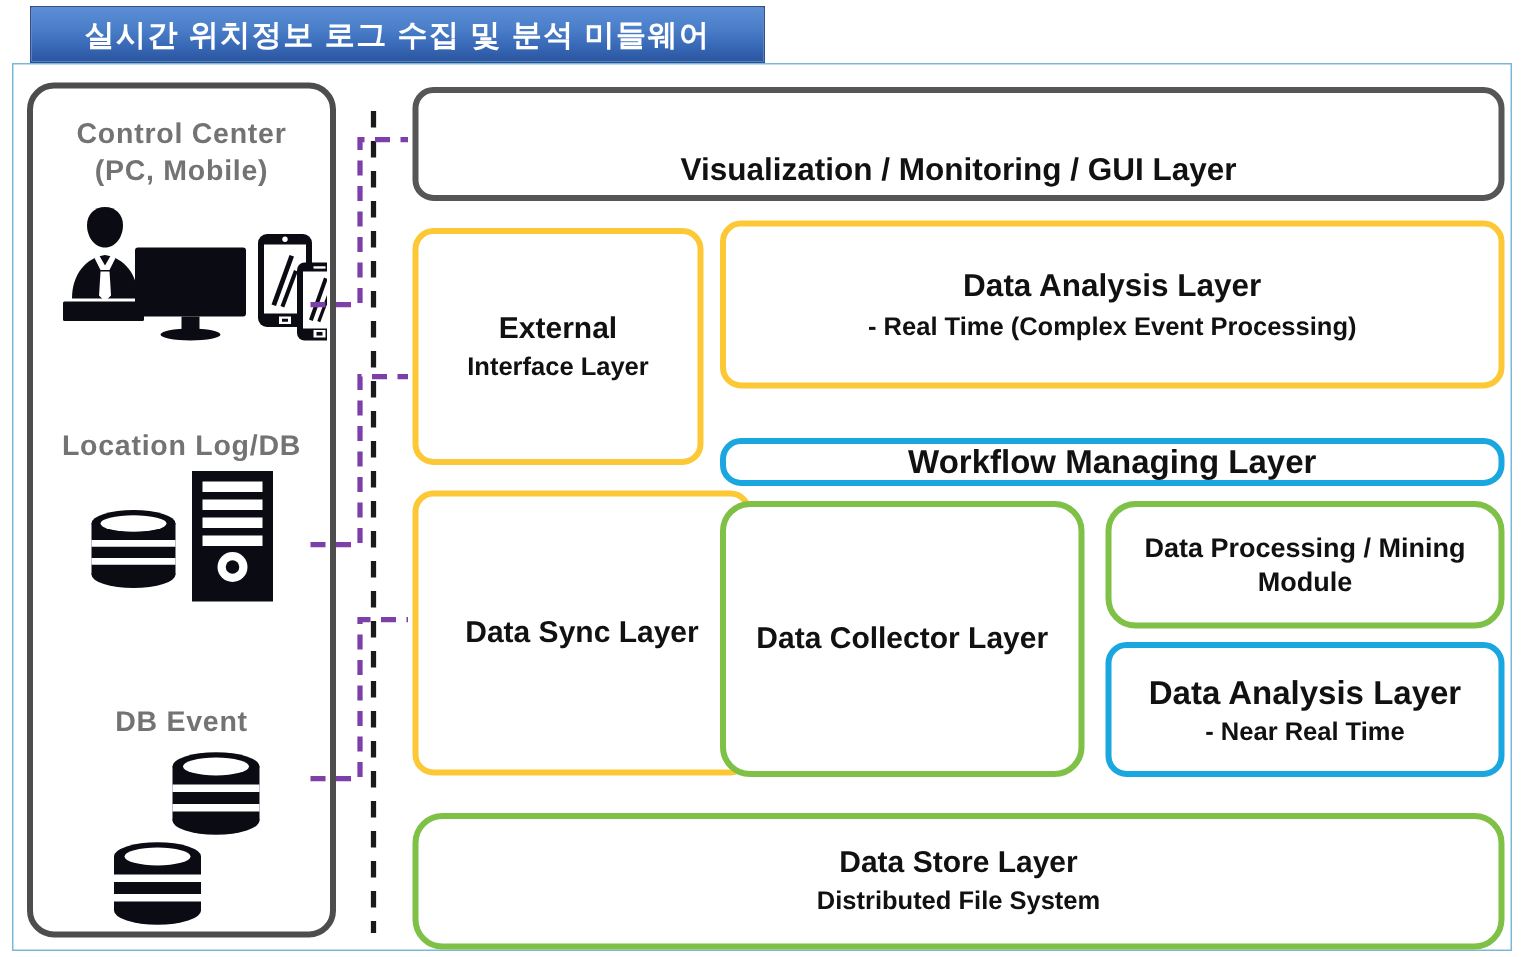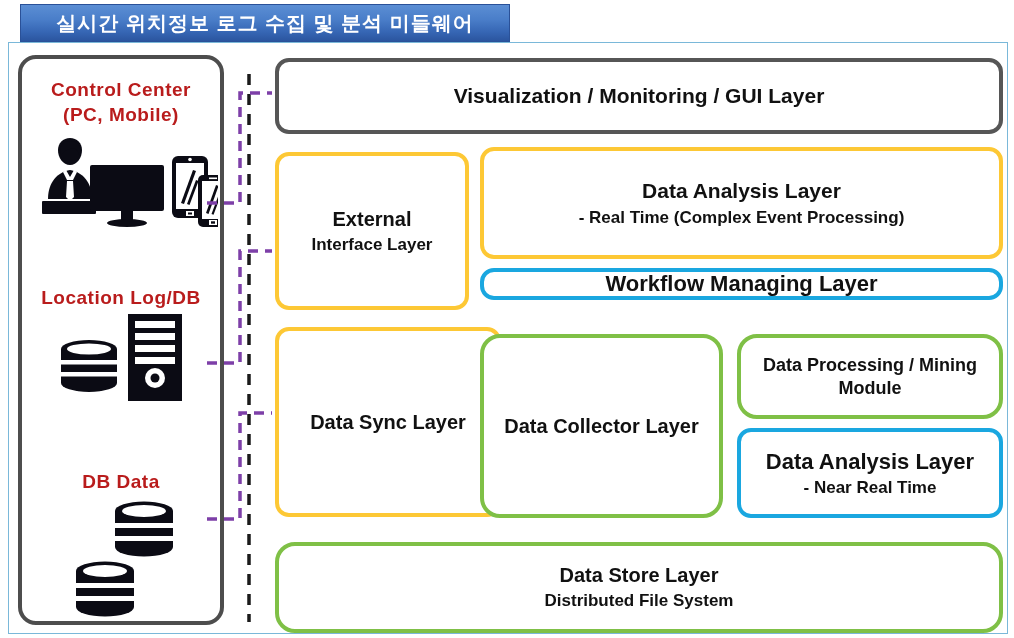--- a/index.html
+++ b/index.html
@@ -62,21 +62,21 @@
     border: 4px solid #4d4d4d;
     border-radius: 18px;
     box-sizing: border-box;
     background: #ffffff;
   }
   .lp-label {
     position: absolute;
     width: 100%;
     text-align: center;
     font-weight: bold;
-    color: #b91c1c;
+    color: #737373;
     font-size: 19px;
     letter-spacing: .5px;
   }
   .lp-label.sub { font-size: 19px; }
 
   
   .box {
     position: absolute;
     box-sizing: border-box;
     background: #ffffff;
@@ -93,21 +93,21 @@
     font-weight: bold;
     color: #111111;
     line-height: 1.15;
   }
   .box .l2 {
     font-weight: bold;
     color: #111111;
     line-height: 1.15;
   }
 
-  .border-gray   { border-color: #565656; border-width: 4px; }
+  .border-gray   { border-color: #565656; border-width: 4px; justify-content: flex-end; }
   .border-yellow { border-color: #fdc835; border-width: 4px; }
   .border-blue   { border-color: #1aa7e0; border-width: 4px; }
   .border-green  { border-color: #7fc046; border-width: 4px; border-radius: 20px; }
 
   
   svg.overlay {
     position: absolute;
     left: 0;
     top: 0;
     width: 1014px;
@@ -130,21 +130,21 @@
 
   <div class="outer-frame"></div>
 
   <div class="left-panel">
 
     <div class="lp-label" style="top:20px;">Control  Center</div>
     <div class="lp-label sub" style="top:45px;">(PC,  Mobile)</div>
 
     <div class="lp-label" style="top:228px;">Location  Log/DB</div>
 
-    <div class="lp-label" style="top:412px;">DB  Data</div>
+    <div class="lp-label" style="top:412px;">DB  Event</div>
 
     <svg class="icons" style="left:6px; top:78px; width:190px; height:92px;" viewBox="0 0 190 92">
 
       <g fill="#0b0b14">
         <path d="M30 13c0-7 5-12 12-12s12 5 12 12c0 8-5 15-12 15S30 21 30 13z"></path>
         <path d="M42 4c8 0 11 5 11 10 0 2-1 4-2 4-1-4-3-7-6-7-4 1-8 2-11 6-1 1-2 0-2-3 0-5 3-10 10-10z"></path>
         <path d="M20 62c0-16 9-27 22-29l0 0 0 0c13 2 22 13 22 29z"></path>
         <path d="M38 33l4 7 4-7 3 2-4 8h-6l-4-8z" fill="#fff"></path>
         <path d="M42 44l3 0 1 16-4 4-4-4 1-16z" fill="#fff"></path>
         <rect x="14" y="64" width="54" height="13" rx="1"></rect>
@@ -235,21 +235,21 @@
   <div class="box border-yellow" style="left:275px; top:152px; width:194px; height:158px;">
     <div class="l1" style="font-size:20px;">External</div>
     <div class="l2" style="font-size:17px; margin-top:4px;">Interface Layer</div>
   </div>
 
   <div class="box border-yellow" style="left:480px; top:147px; width:523px; height:112px;">
     <div class="l1" style="font-size:21px;">Data Analysis Layer</div>
     <div class="l2" style="font-size:17px; margin-top:5px;">- Real Time (Complex Event Processing)</div>
   </div>
 
-  <div class="box border-blue" style="left:480px; top:268px; width:523px; height:32px;">
+  <div class="box border-blue" style="left:480px; top:292px; width:523px; height:32px;">
     <div class="l1" style="font-size:22px;">Workflow Managing Layer</div>
   </div>
 
   <div class="box border-yellow" style="left:275px; top:327px; width:226px; height:190px;">
     <div class="l1" style="font-size:20px;">Data Sync Layer</div>
   </div>
 
   <div class="box border-green" style="left:480px; top:334px; width:243px; height:184px;">
     <div class="l1" style="font-size:20px;">Data Collector Layer</div>
   </div>

